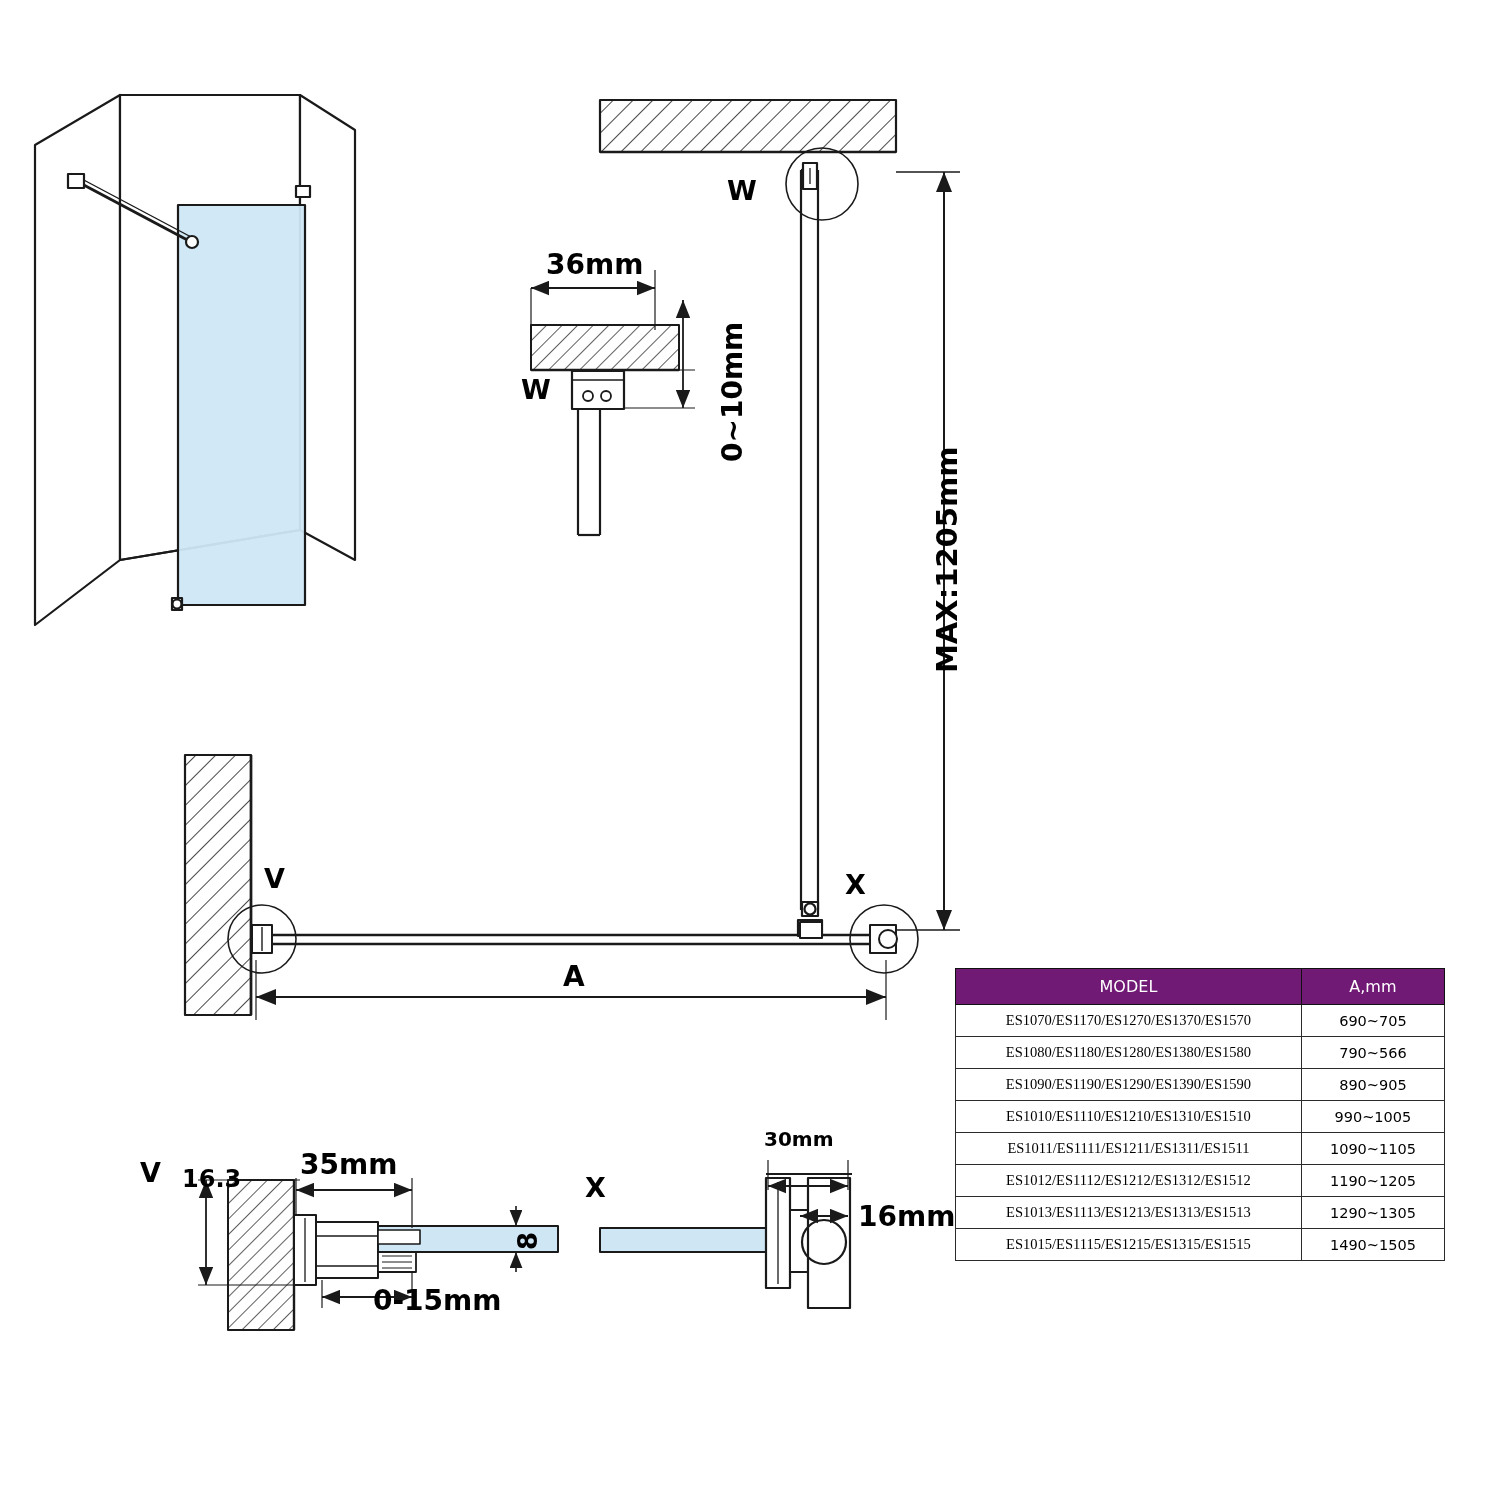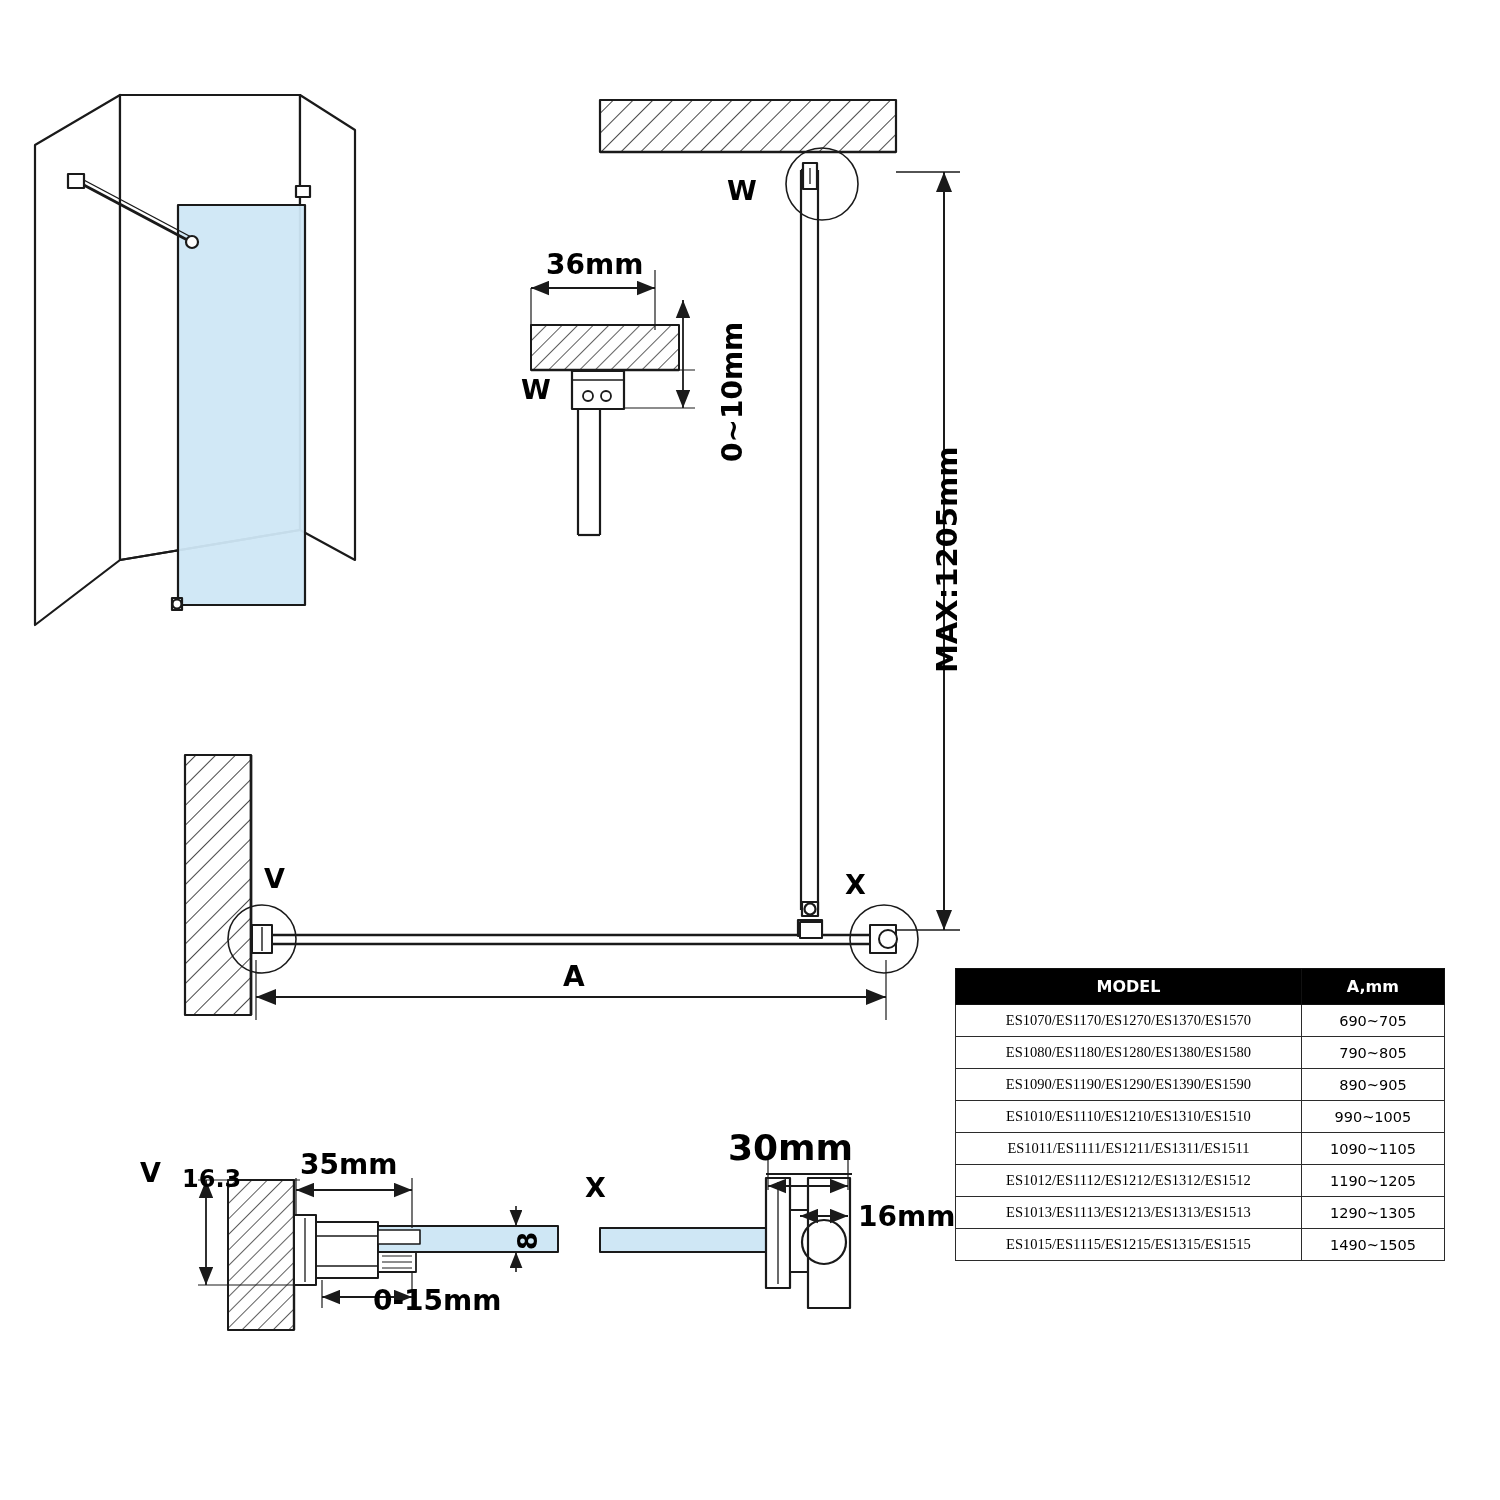--- a/index.html
+++ b/index.html
@@ -24,22 +24,22 @@
   
   #spec-table{
     position:absolute;
     left:955px;top:968px;
     width:490px;
     border-collapse:collapse;
     font-size:14.5px;
     font-family:"DejaVu Sans", sans-serif;
   }
   #spec-table th{
-    background:#000000;color:#ffffff;
-    font-weight:bold;
+    background:#701a75;color:#ffffff;
+    font-weight:normal;
     padding:8px 4px;
     border:1px solid #111111;
     font-size:16px;
   }
   #spec-table td{
     border:1px solid #2b2b2b;
     padding:7px 4px;
     text-align:center;
     background:#ffffff;
   }
@@ -234,38 +234,38 @@
 
 <div class="lbl" style="left:563px;top:960px;font-size:28px;">A</div>
 
 <div class="lbl" style="left:140px;top:1157px;font-size:27px;">V</div>
 <div class="lbl" style="left:182px;top:1165px;font-size:24px;">16.3</div>
 <div class="lbl" style="left:300px;top:1148px;font-size:28px;">35mm</div>
 <div class="lbl" style="left:373px;top:1284px;font-size:28px;">0-15mm</div>
 <div class="lbl rot90" style="left:513px;top:1250px;font-size:26px;">8</div>
 
 <div class="lbl" style="left:585px;top:1172px;font-size:27px;">X</div>
-<div class="lbl" style="left:728px;top:1127px;font-size:36px;">30mm</div>
+<div class="lbl" style="left:764px;top:1127px;font-size:20px;">30mm</div>
 <div class="lbl" style="left:858px;top:1200px;font-size:28px;">16mm</div>
 
 <table id="spec-table">
   <thead>
     <tr>
       <th>MODEL</th>
       <th>A,mm</th>
     </tr>
   </thead>
   <tbody>
     <tr>
       <td class="model">ES1070/ES1170/ES1270/ES1370/ES1570</td>
       <td class="amm">690~705</td>
     </tr>
     <tr>
       <td class="model">ES1080/ES1180/ES1280/ES1380/ES1580</td>
-      <td class="amm">790~805</td>
+      <td class="amm">790~566</td>
     </tr>
     <tr>
       <td class="model">ES1090/ES1190/ES1290/ES1390/ES1590</td>
       <td class="amm">890~905</td>
     </tr>
     <tr>
       <td class="model">ES1010/ES1110/ES1210/ES1310/ES1510</td>
       <td class="amm">990~1005</td>
     </tr>
     <tr>

